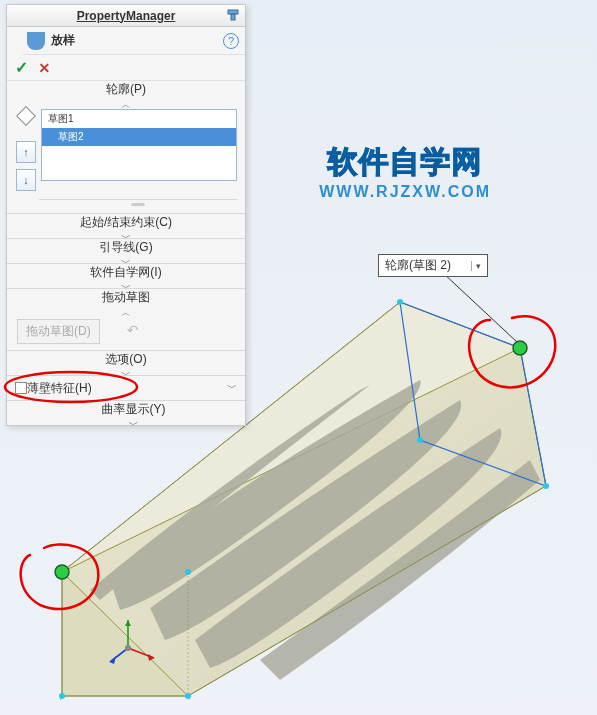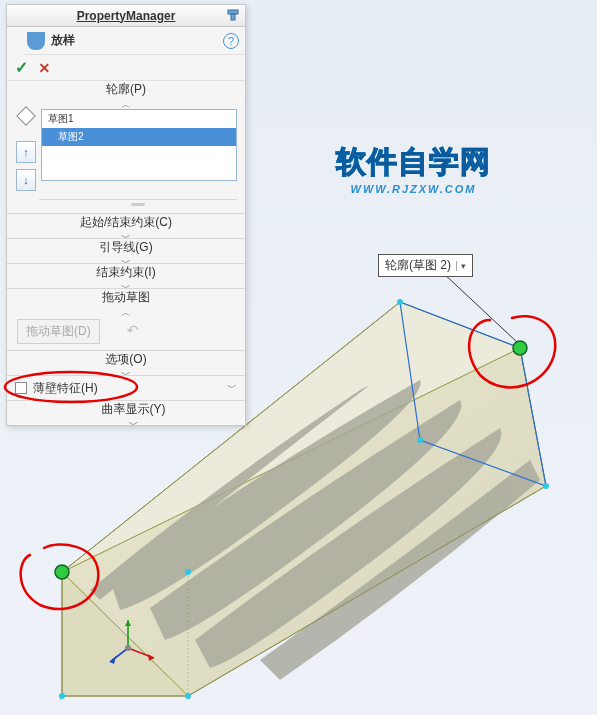--- a/index.html
+++ b/index.html
@@ -139,21 +139,21 @@
       background: #f2f2f2; color: #aaa;
       font-size: 12px;
       cursor: default;
     }
     .undo-icon { color: #bbb; font-size: 14px; padding:3px 4px; }
     .thin-row {
       height: 24px;
       display: flex; align-items: center; justify-content: space-between;
       padding: 0 8px;
     }
-    .thin-left { display:flex; align-items:center; gap:6px; }
+    .thin-left { display:flex; align-items:center; gap:0; }
     .checkbox {
       width: 12px; height: 12px; border: 1px solid #888; background:#fff;
       cursor: pointer;
     }
     .red-circle-thin {
       position: absolute;
       pointer-events: none;
     }
     .watermark {
       position: absolute;
@@ -163,31 +163,30 @@
     }
     .wm-cn {
       font-size: 30px; font-weight: 900;
       background: linear-gradient(180deg,#1ea4e8,#1078c2);
       -webkit-background-clip: text; background-clip: text;
       color: transparent;
       -webkit-text-stroke: 1px #0a5a9c;
       letter-spacing: 1px;
     }
     .wm-en {
-      font-size: 11px; color: #2b8fd1; letter-spacing: 2px;
+      font-size: 16px; color: #2b8fd1; letter-spacing: 2px;
       font-weight: bold;
-      font-style: italic;
     }
     .callout-box {
       position: absolute;
       left: 378px; top: 254px;
       border: 1px solid #555; background: #fff;
       padding: 2px 6px;
       font-size: 12px;
-      display: flex; align-items: center; gap: 5px;
+      display: flex; align-items: center; gap: 20px;
     }
     .callout-chev {
       font-size: 9px; color: #555;
       border-left: 1px solid #aaa; padding-left: 4px;
     }
   </style>
 </head>
 <body>
 
 <div class="viewport">
@@ -330,21 +329,21 @@
       </div>
     </div>
     <div class="section">
       <div class="section-header">
         <span>引导线(G)</span>
         <span class="chev">﹀</span>
       </div>
     </div>
     <div class="section">
       <div class="section-header">
-        <span>结束约束(I)</span>
+        <span>软件自学网(I)</span>
         <span class="chev">﹀</span>
       </div>
     </div>
 
     <div class="section">
       <div class="section-header">
         <span>拖动草图</span>
         <span class="chev">︿</span>
       </div>
       <div class="sketch-tools-body">

